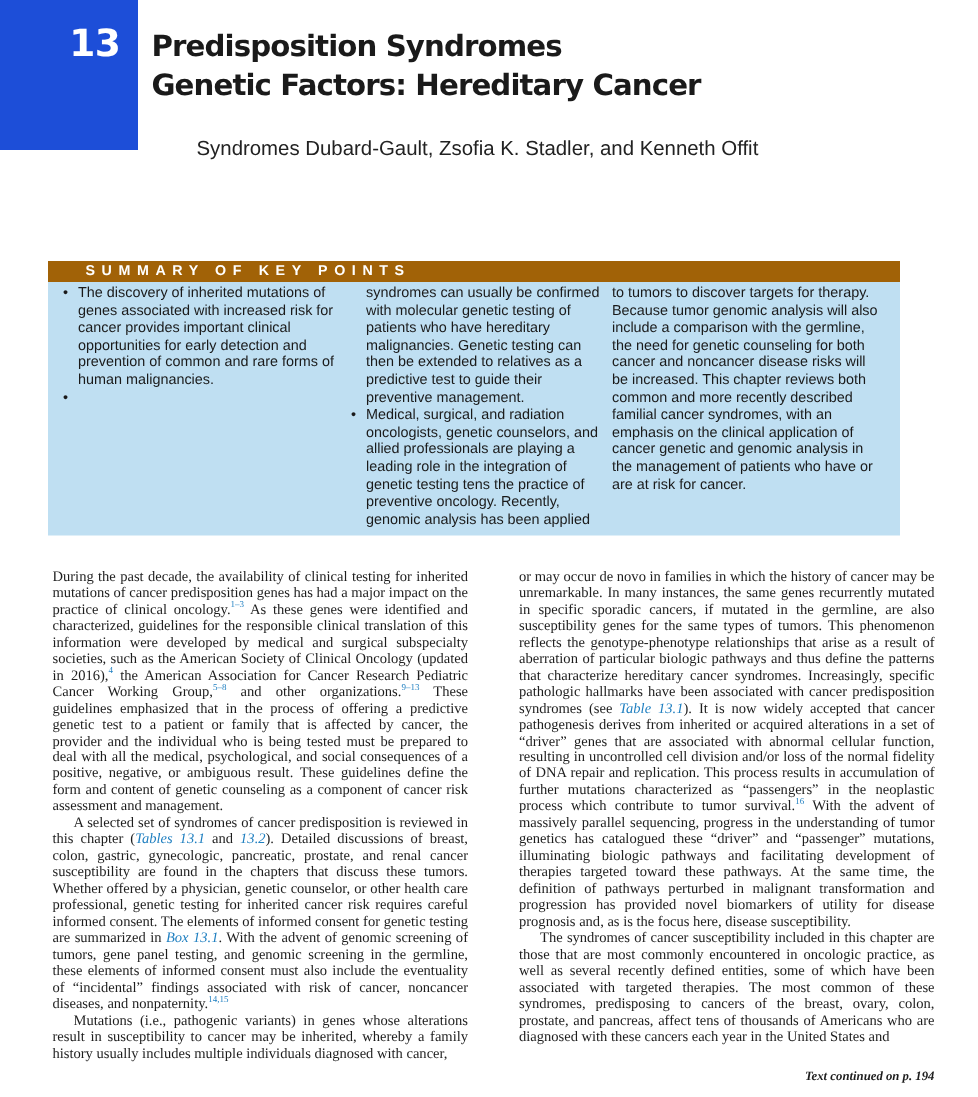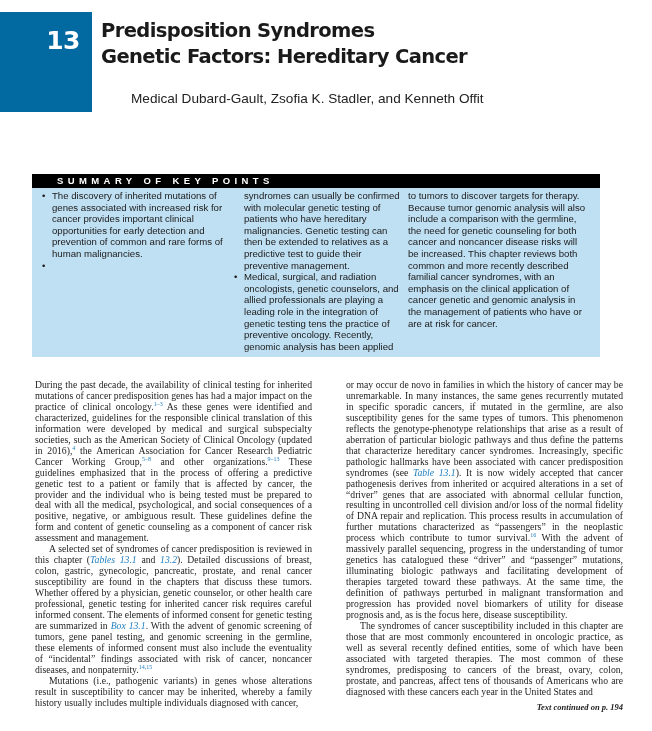--- a/index.html
+++ b/index.html
@@ -1,40 +1,40 @@
 <!DOCTYPE html>
 <html><head>
 <meta charset="utf-8">
 <style>
   html, body { margin: 0; padding: 0; background: #ffffff; }
   body { width: 652px; height: 731px; position: relative; overflow: hidden; }
   .chapter-block {
-    position: absolute; left: 0; top: 12px; width: 92px; height: 100px;
-    background: #0369a1;
+    position: absolute; left: 0; top: 0; width: 92px; height: 100px;
+    background: #1d4ed8;
   }
   .chapter-number {
     position: absolute; right: 12px; top: 14px;
     color: #ffffff; font-family: "DejaVu Sans", sans-serif; font-weight: bold;
     font-size: 25px; letter-spacing: -0.5px;
   }
   .chapter-title {
     position: absolute; left: 101px; top: 18px; width: 520px;
     font-family: "DejaVu Sans", sans-serif; font-weight: bold;
     font-size: 19.5px; line-height: 26px; color: #1a1a1a; letter-spacing: -0.6px;
   }
   .authors {
     position: absolute; left: 131px; top: 90px; width: 480px;
     font-family: "Liberation Sans", sans-serif; font-size: 13.6px; line-height: 17px; color: #222;
   }
   .kp-box {
     position: absolute; left: 32px; top: 174px; width: 568px; height: 183px;
     background: #bfdff2;
   }
   .kp-header {
-    height: 14px; background: #000000; color: #ffffff;
+    height: 14px; background: #a16207; color: #ffffff;
     font-family: "Liberation Sans", sans-serif; font-weight: bold; font-size: 9.5px;
     letter-spacing: 4.4px; line-height: 14px; padding-left: 25px;
   }
   .kp-cols { display: flex; padding: 2px 0 0 0; }
   .kp-col {
     font-family: "Liberation Sans", sans-serif; font-size: 9.6px; line-height: 11.6px;
     color: #1a1a1a;
   }
   .kp-col.c1 { width: 188px; padding-left: 8px; margin-right: 2px; }
   .kp-col.c2 { width: 176px; padding-left: 2px; }
@@ -45,36 +45,36 @@
   .body-cols { position: absolute; left: 35px; top: 380px; width: 588px; display: flex; justify-content: space-between; }
   .body-col {
     width: 277px;
     font-family: "Liberation Serif", serif; font-size: 9.7px; line-height: 10.95px;
     color: #1d1d1d; text-align: justify; hyphens: auto;
   }
   .body-col p { margin: 0; }
   .body-col p.indent { text-indent: 14px; }
   .ref { color: #1f7fc0; font-size: 6px; vertical-align: super; line-height: 0; }
   .link { color: #1f7fc0; font-style: italic; }
-  .continued { text-align: right; font-style: italic; font-weight: bold; font-size: 8.5px; margin-top: 4px; }
+  .continued { text-align: right; font-style: italic; font-weight: bold; font-size: 8.5px; margin-top: 14px; }
 </style>
 </head>
 <body>
 
 <div class="chapter-block">
   <span class="chapter-number">13</span>
 </div>
 
 <div class="chapter-title">
   <div>Predisposition Syndromes</div>
   <div>Genetic Factors: Hereditary Cancer</div>
 </div>
 
 <div class="authors">
-  <div>Medical Dubard-Gault, Zsofia K. Stadler, and Kenneth Offit</div>
+  <div>Syndromes Dubard-Gault, Zsofia K. Stadler, and Kenneth Offit</div>
 </div>
 
 <div class="kp-box">
   <div class="kp-header">SUMMARY OF KEY POINTS</div>
   <div class="kp-cols">
     <div class="kp-col c1">
       <div class="kp-item">
         <span class="bullet">•</span>
         <span>The discovery of inherited mutations of genes associated with increased risk for cancer provides important clinical opportunities for early detection and prevention of common and rare forms of human malignancies.</span>
       </div>

